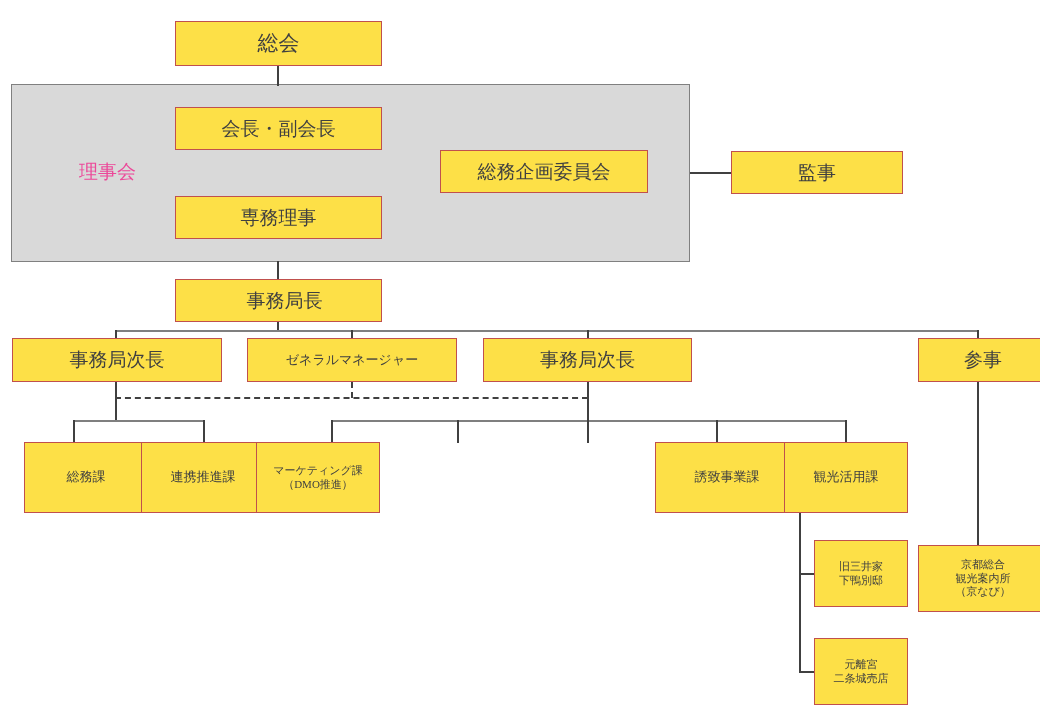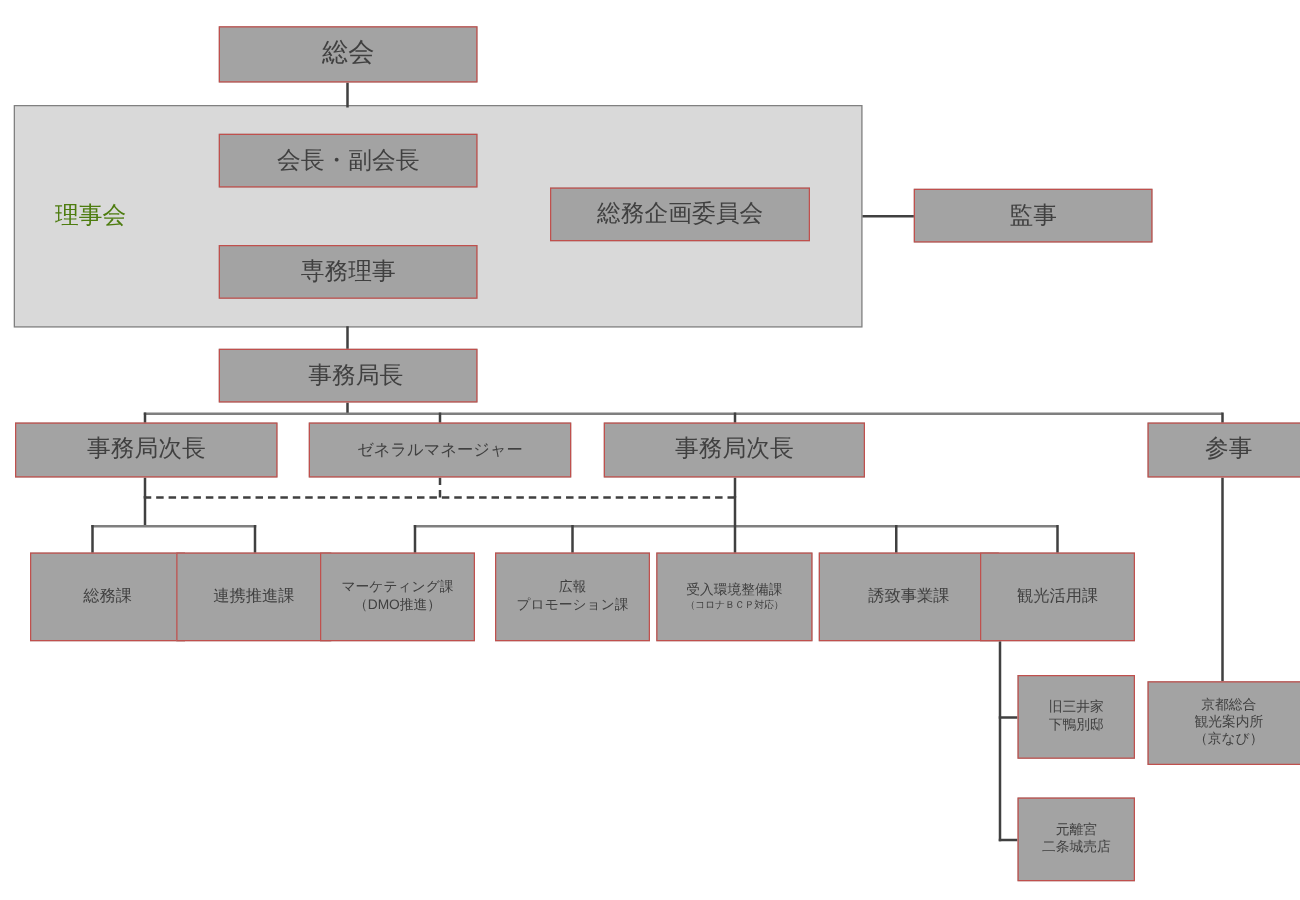--- a/index.html
+++ b/index.html
@@ -16,28 +16,29 @@
     width: 1040px;
     height: 720px;
     background: #ffffff;
     overflow: hidden;
   }
   
   .node {
     position: absolute;
     box-sizing: border-box;
     border: 1px solid #c0504d;
-    background: #a3a3a3;
+    background: #fde047;
     color: #404040;
     display: flex;
     align-items: center;
     justify-content: center;
     text-align: center;
     line-height: 1.25;
     z-index: 3;
+    font-family: Liberation Serif, serif;
   }
   .node .lines {
     display: block;
     width: 100%;
   }
   .node .l1 { display: block; }
   .node .l2 { display: block; }
   .node .sub { display: block; }
 
   
@@ -51,23 +52,24 @@
   
   .region {
     position: absolute;
     box-sizing: border-box;
     background: #d9d9d9;
     border: 1px solid #808080;
     z-index: 1;
   }
   .region-label {
     position: absolute;
-    color: #4d7c0f;
+    color: #ec4899;
     z-index: 2;
     white-space: nowrap;
+    margin-left: 35px;
   }
 
   
   .ln {
     position: absolute;
     background: #404040;
     z-index: 2;
   }
   .ln-v { width: 2px; }
   .ln-h { height: 2px; }
@@ -131,21 +133,21 @@
   <div class="ln ln-v" style="left:977px; top:382px; height:163px;"></div>
 
   <div class="node sz-xl" style="left:175px; top:21px; width:207px; height:45px;">総会</div>
 
   <div class="node sz-lg" style="left:175px; top:107px; width:207px; height:43px;">会長・副会長</div>
 
   <div class="node sz-lg" style="left:175px; top:196px; width:207px; height:43px;">専務理事</div>
 
   <div class="node sz-lg" style="left:440px; top:150px; width:208px; height:43px;">総務企画委員会</div>
 
-  <div class="node sz-lg" style="left:731px; top:151px; width:191px; height:43px;text-align:center;">監事</div>
+  <div class="node sz-lg" style="left:731px; top:151px; width:172px; height:43px;text-align:center;">監事</div>
 
   <div class="node sz-lg" style="left:175px; top:279px; width:207px; height:43px;padding-left:12px;">事務局長</div>
 
   <div class="node sz-lg" style="left:12px; top:338px; width:210px; height:44px;">事務局次長</div>
 
   <div class="node sz-md" style="left:247px; top:338px; width:210px; height:44px;">ゼネラルマネージャー</div>
 
   <div class="node sz-lg" style="left:483px; top:338px; width:209px; height:44px;">事務局次長</div>
 
   <div class="node sz-lg" style="left:918px; top:338px; width:130px; height:44px;">参事</div>
@@ -165,35 +167,21 @@
   </div>
 
   <div class="node" style="left:256px; top:442px; width:124px; height:71px;justify-content:center;">
     <span class="lines">
       <span class="l1 sz-xs">マーケティング課</span>
       <span class="l2 sz-xs">（DMO推進）</span>
 
     </span>
   </div>
 
-  <div class="node" style="left:396px; top:442px; width:124px; height:71px;">
-    <span class="lines">
-      <span class="l1 sz-xs">広報</span>
-      <span class="l2 sz-xs">プロモーション課</span>
-
-    </span>
-  </div>
-
-  <div class="node" style="left:525px; top:442px; width:125px; height:71px;">
-    <span class="lines">
-      <span class="l1 sz-xs">受入環境整備課</span>
-
-      <span class="sub sz-tiny">（コロナＢＣＰ対応）</span>
-    </span>
-  </div>
+
 
   <div class="node" style="left:655px; top:442px; width:144px; height:71px;">
     <span class="lines">
       <span class="l1 sz-sm">誘致事業課</span>
 
     </span>
   </div>
 
   <div class="node" style="left:784px; top:442px; width:124px; height:71px;">
     <span class="lines">

